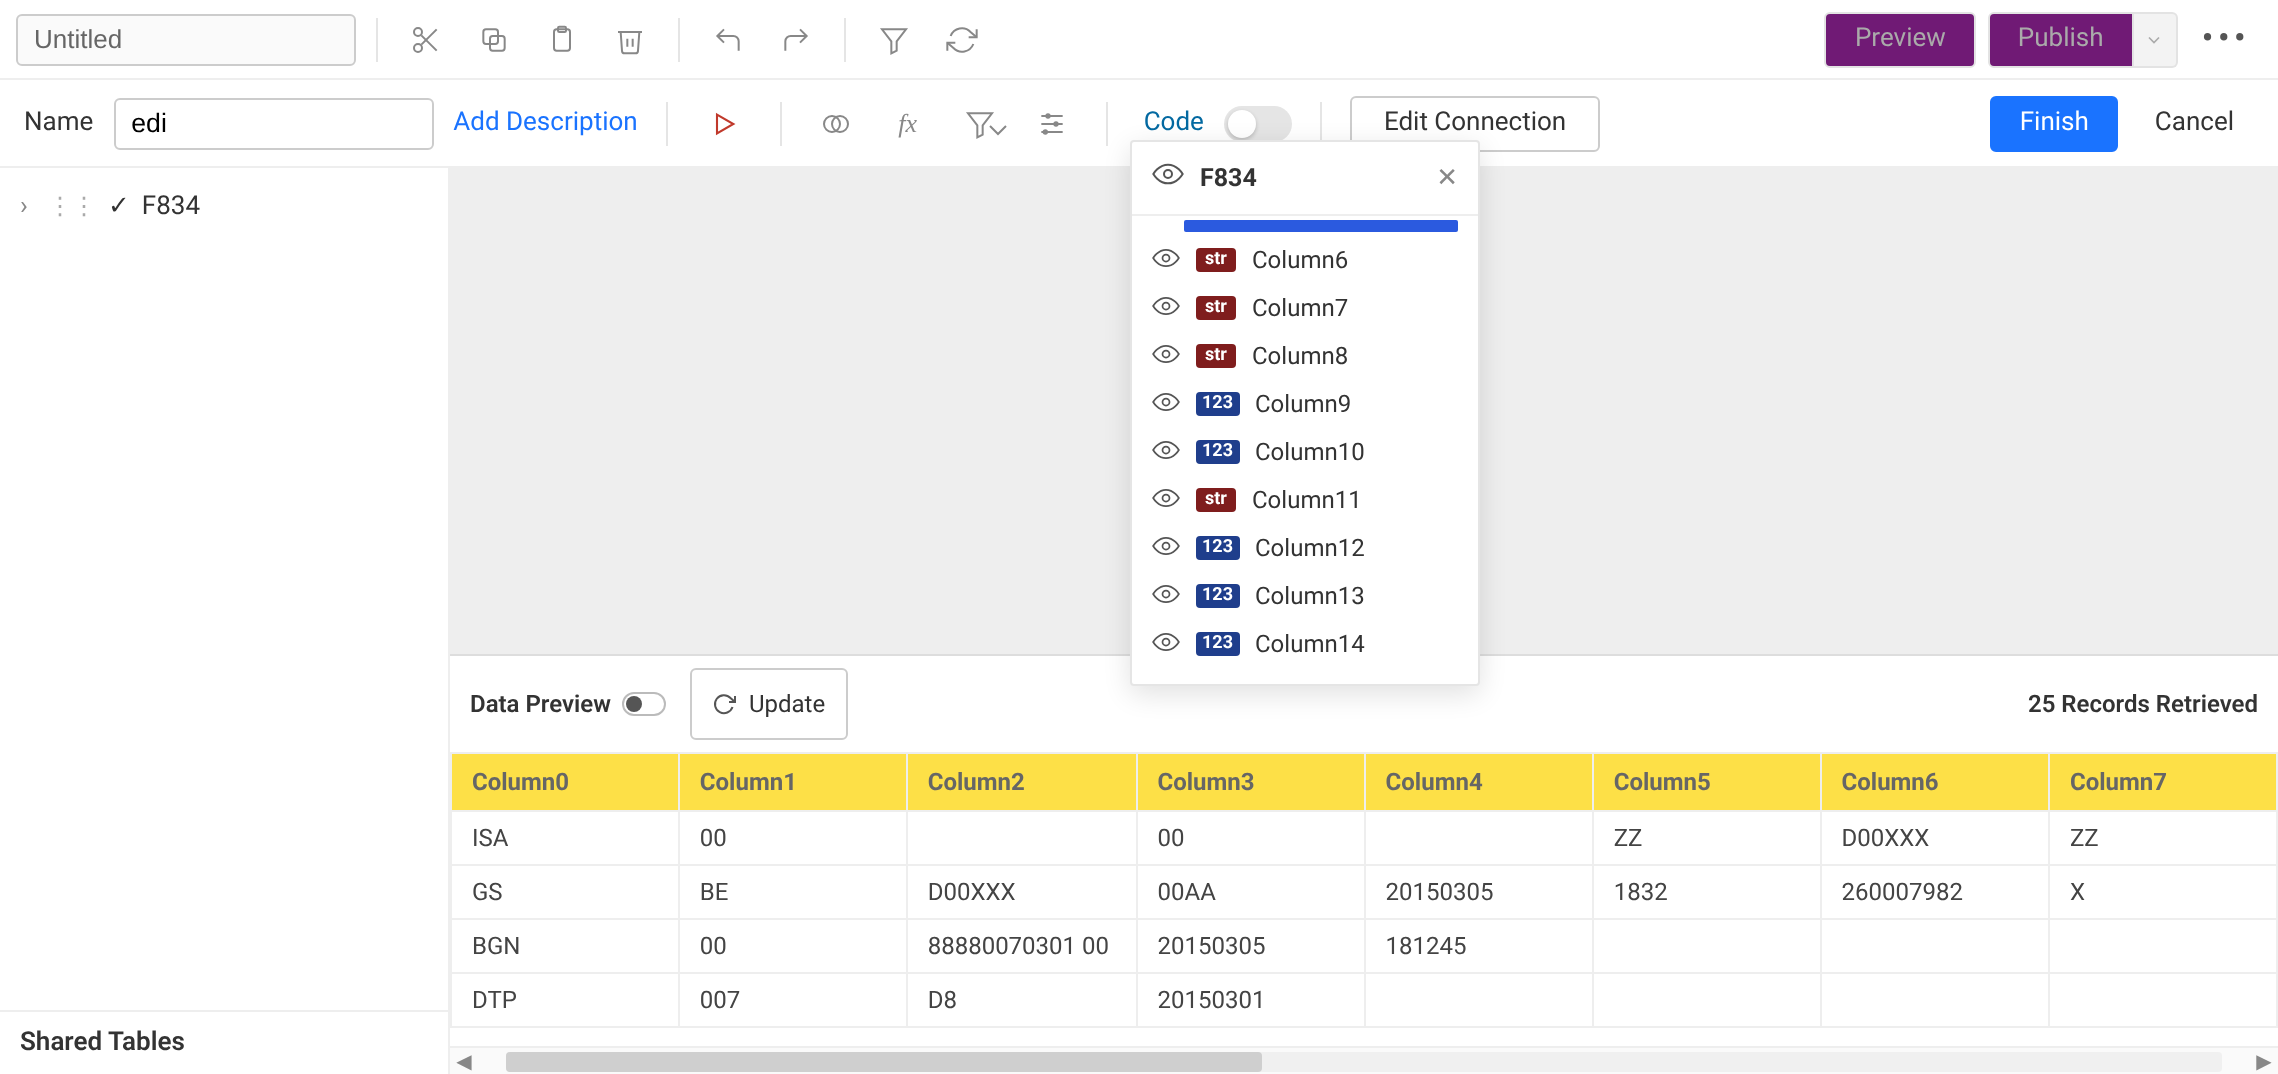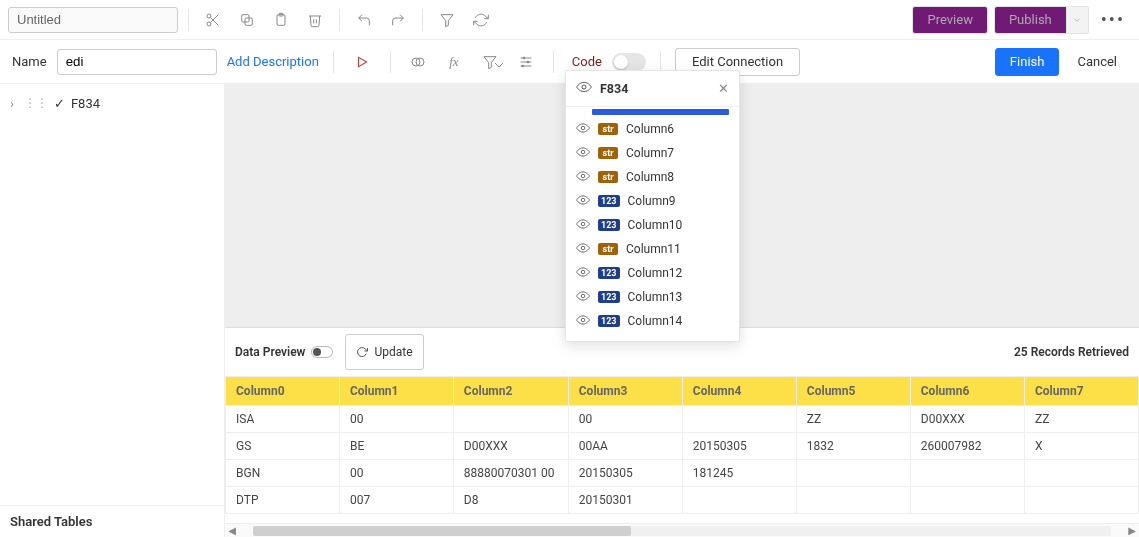--- a/index.html
+++ b/index.html
@@ -24,21 +24,21 @@
   
   .secondbar { display:flex; align-items:center; height:44px; padding:0 12px; gap:10px; border-bottom:1px solid #eee; }
   .name-label { color:#333; }
   .name-input { width:160px; height:26px; border:1px solid #ccc; border-radius:3px; padding:2px 8px; }
   .link { color:#1a73ff; cursor:pointer; }
   .play { width:28px; height:28px; display:flex;align-items:center;justify-content:center; cursor:pointer; }
   .play svg { width:14px; height:14px; fill:none; stroke:#c0392b; stroke-width:1.8; }
   .tool { width:26px; height:26px; display:flex;align-items:center;justify-content:center; color:#888; cursor:pointer; position:relative;}
   .tool svg { width:16px; height:16px; stroke:#888; fill:none; stroke-width:1.5;}
   .tool .chev { position:absolute; right:-4px; bottom:2px; }
-  .code-label { color:#7f1d1d; margin-left:4px;}
+  .code-label { color:#0369a1; margin-left:4px;}
   .switch { width:34px; height:18px; background:#e5e5e5; border-radius:9px; position:relative; cursor:pointer;}
   .switch::after { content:""; position:absolute; left:2px; top:2px; width:14px; height:14px; border-radius:50%; background:#fff; box-shadow:0 1px 2px rgba(0,0,0,.2);}
   .edit-conn { height:28px; border:1px solid #ccc; border-radius:3px; padding:0 16px; display:flex;align-items:center; cursor:pointer; background:#fff;}
   .right-actions { margin-left:auto; display:flex; gap:8px; }
   .cancel { cursor:pointer; padding:0 10px; display:flex; align-items:center; height:28px;}
 
   
   .main { display:flex; height:calc(537px - 40px - 44px); }
   .sidebar { width:225px; border-right:1px solid #eee; display:flex; flex-direction:column;}
   .tree { flex:1; padding:8px 6px; font-size:13px;}
@@ -70,21 +70,21 @@
   
   .popup { position:absolute; left:565px; top:70px; width:175px; background:#fff; border:1px solid #e5e5e5; box-shadow:0 4px 14px rgba(0,0,0,.12); border-radius:2px; z-index:10;}
   .popup-head { display:flex; align-items:center; padding:8px 10px; gap:8px; border-bottom:1px solid #eee;}
   .popup-head .eye svg{width:16px;height:16px;stroke:#555;fill:none;stroke-width:1.5;}
   .popup-head .title{font-weight:700; font-size:12.5px;}
   .popup-head .close{margin-left:auto; cursor:pointer; color:#888; font-size:13px;}
   .popup-list { max-height:240px; overflow:hidden; padding:2px 0 8px 0;}
   .popup-row { display:flex; align-items:center; gap:8px; height:24px; padding:0 10px; font-size:12px; cursor:pointer;}
   .popup-row .eye svg{width:14px;height:14px;stroke:#555;fill:none;stroke-width:1.5;}
   .type-chip { font-size:9px; font-weight:700; color:#fff; border-radius:2px; padding:1px 3px; min-width:20px; text-align:center;}
-  .type-str { background:#a16207;}
+  .type-str { background:#7f1d1d;}
   .type-num { background:#1f3e8c;}
   .partial { height:6px; margin:0 10px 2px 26px; background:#2b5adf; border-radius:1px;}
 </style>
 </head>
 <body>
 
 <div class="topbar">
   <input class="title-input" value="Untitled" style="">
   <div class="vdiv"></div>
   <div class="icon-btn">

